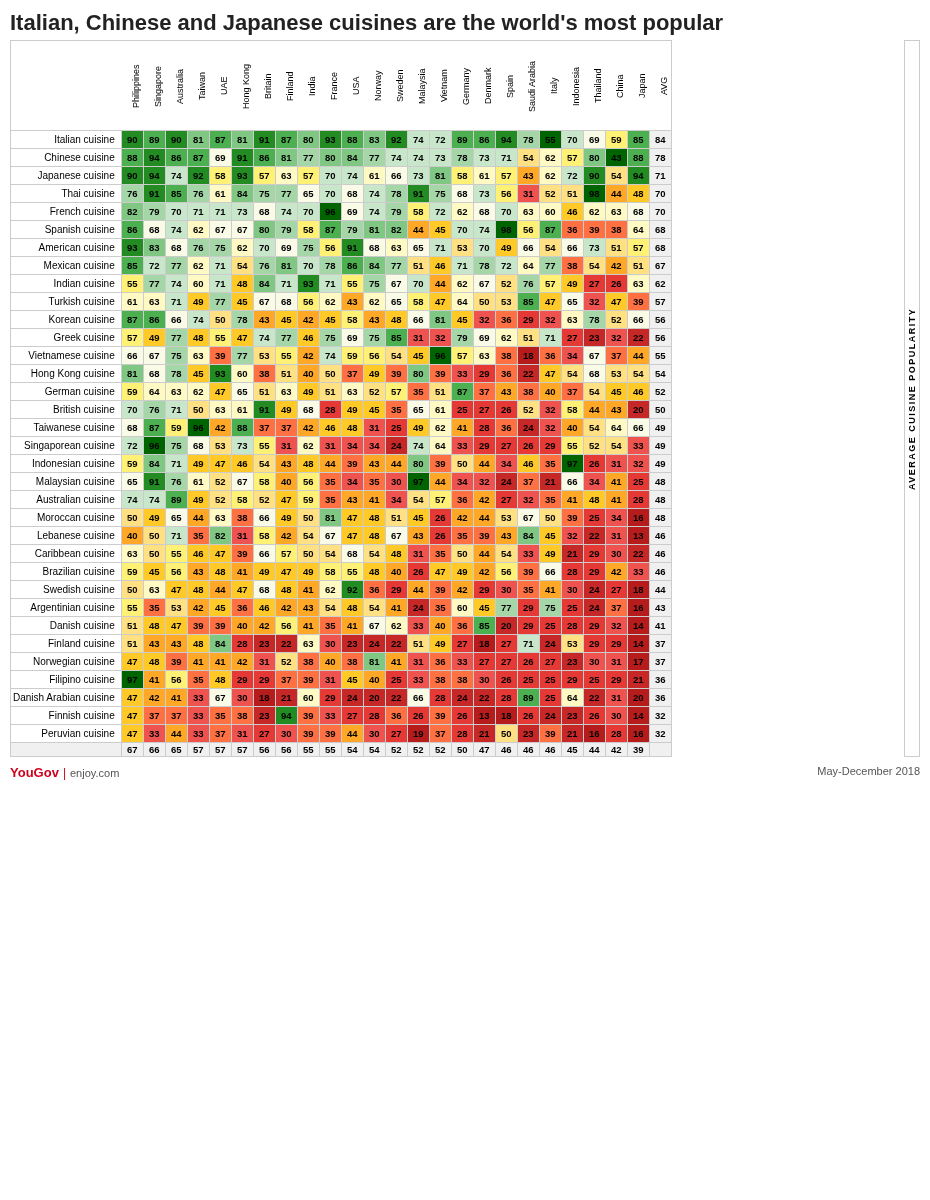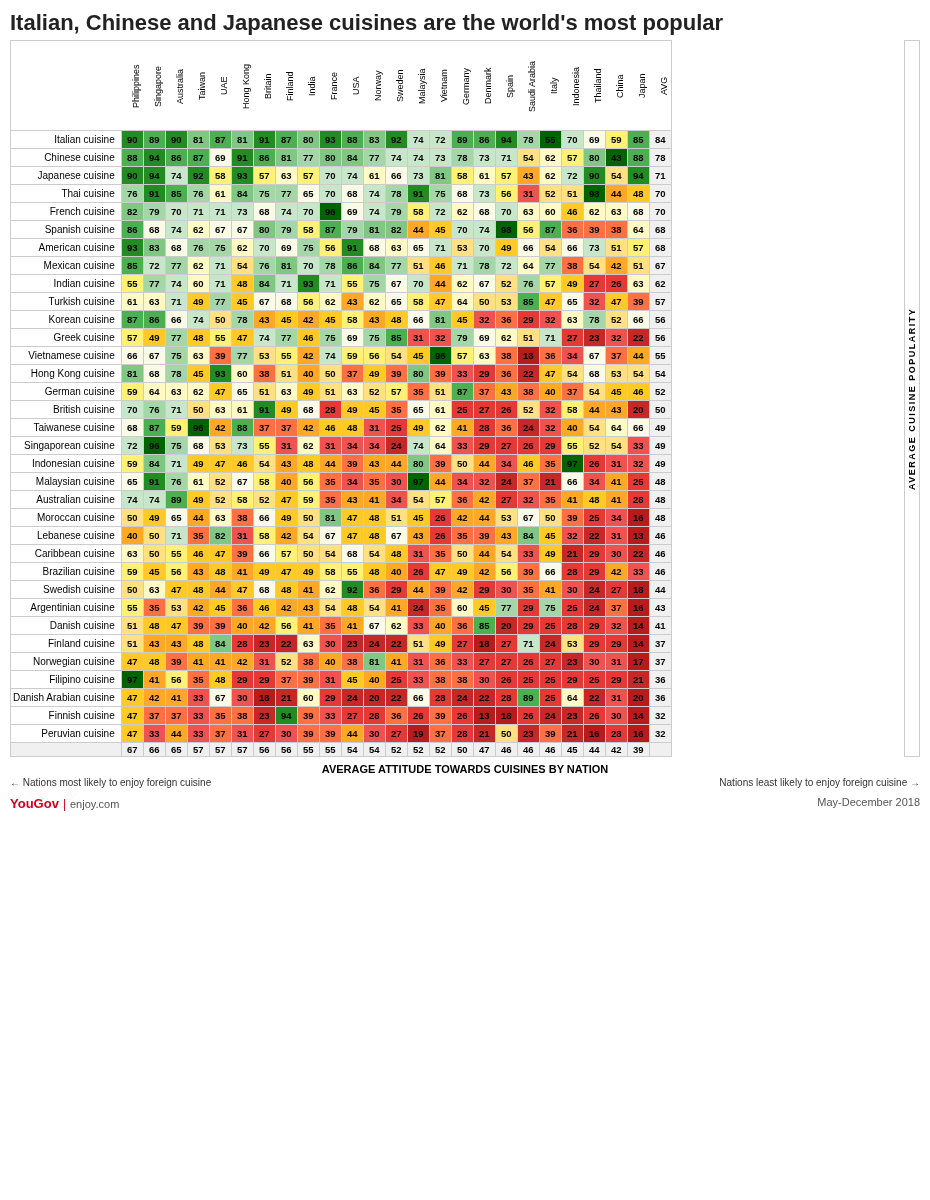--- a/index.html
+++ b/index.html
@@ -1141,33 +1141,20 @@
               <td style="background-color: rgb(240, 240, 240);"></td>
             </tr>
         </tfoot>
       </table>
     </div>
     <div style="writing-mode:vertical-rl; transform:rotate(180deg); font-size:9px; font-weight:bold; letter-spacing:1.5px; text-align:center; padding:4px 2px; border:1px solid #ccc; margin-left:2px; background:#fff;">
       <span>AVERAGE CUISINE POPULARITY</span>
     </div>
   </div>
 
-  <div class="footer-center">
-    <div style="font-weight:bold; font-size:11px;">AVERAGE ATTITUDE TOWARDS CUISINES BY NATION</div>
-    <div class="arrows-row">
-      <div>
-        <span>←</span>
-        <span>Nations most likely to enjoy foreign cuisine</span>
-      </div>
-      <div>
-        <span>Nations least likely to enjoy foreign cuisine</span>
-        <span>→</span>
-      </div>
-    </div>
-  </div>
 
   <div class="footer">
     <div class="brand">
       <span class="brand-yougov">YouGov</span>
       <span style="color:#d0021b;">|</span>
       <span class="brand-url">enjoy.com</span>
     </div>
     <div class="date-label">May-December 2018</div>
   </div>
 </div>

